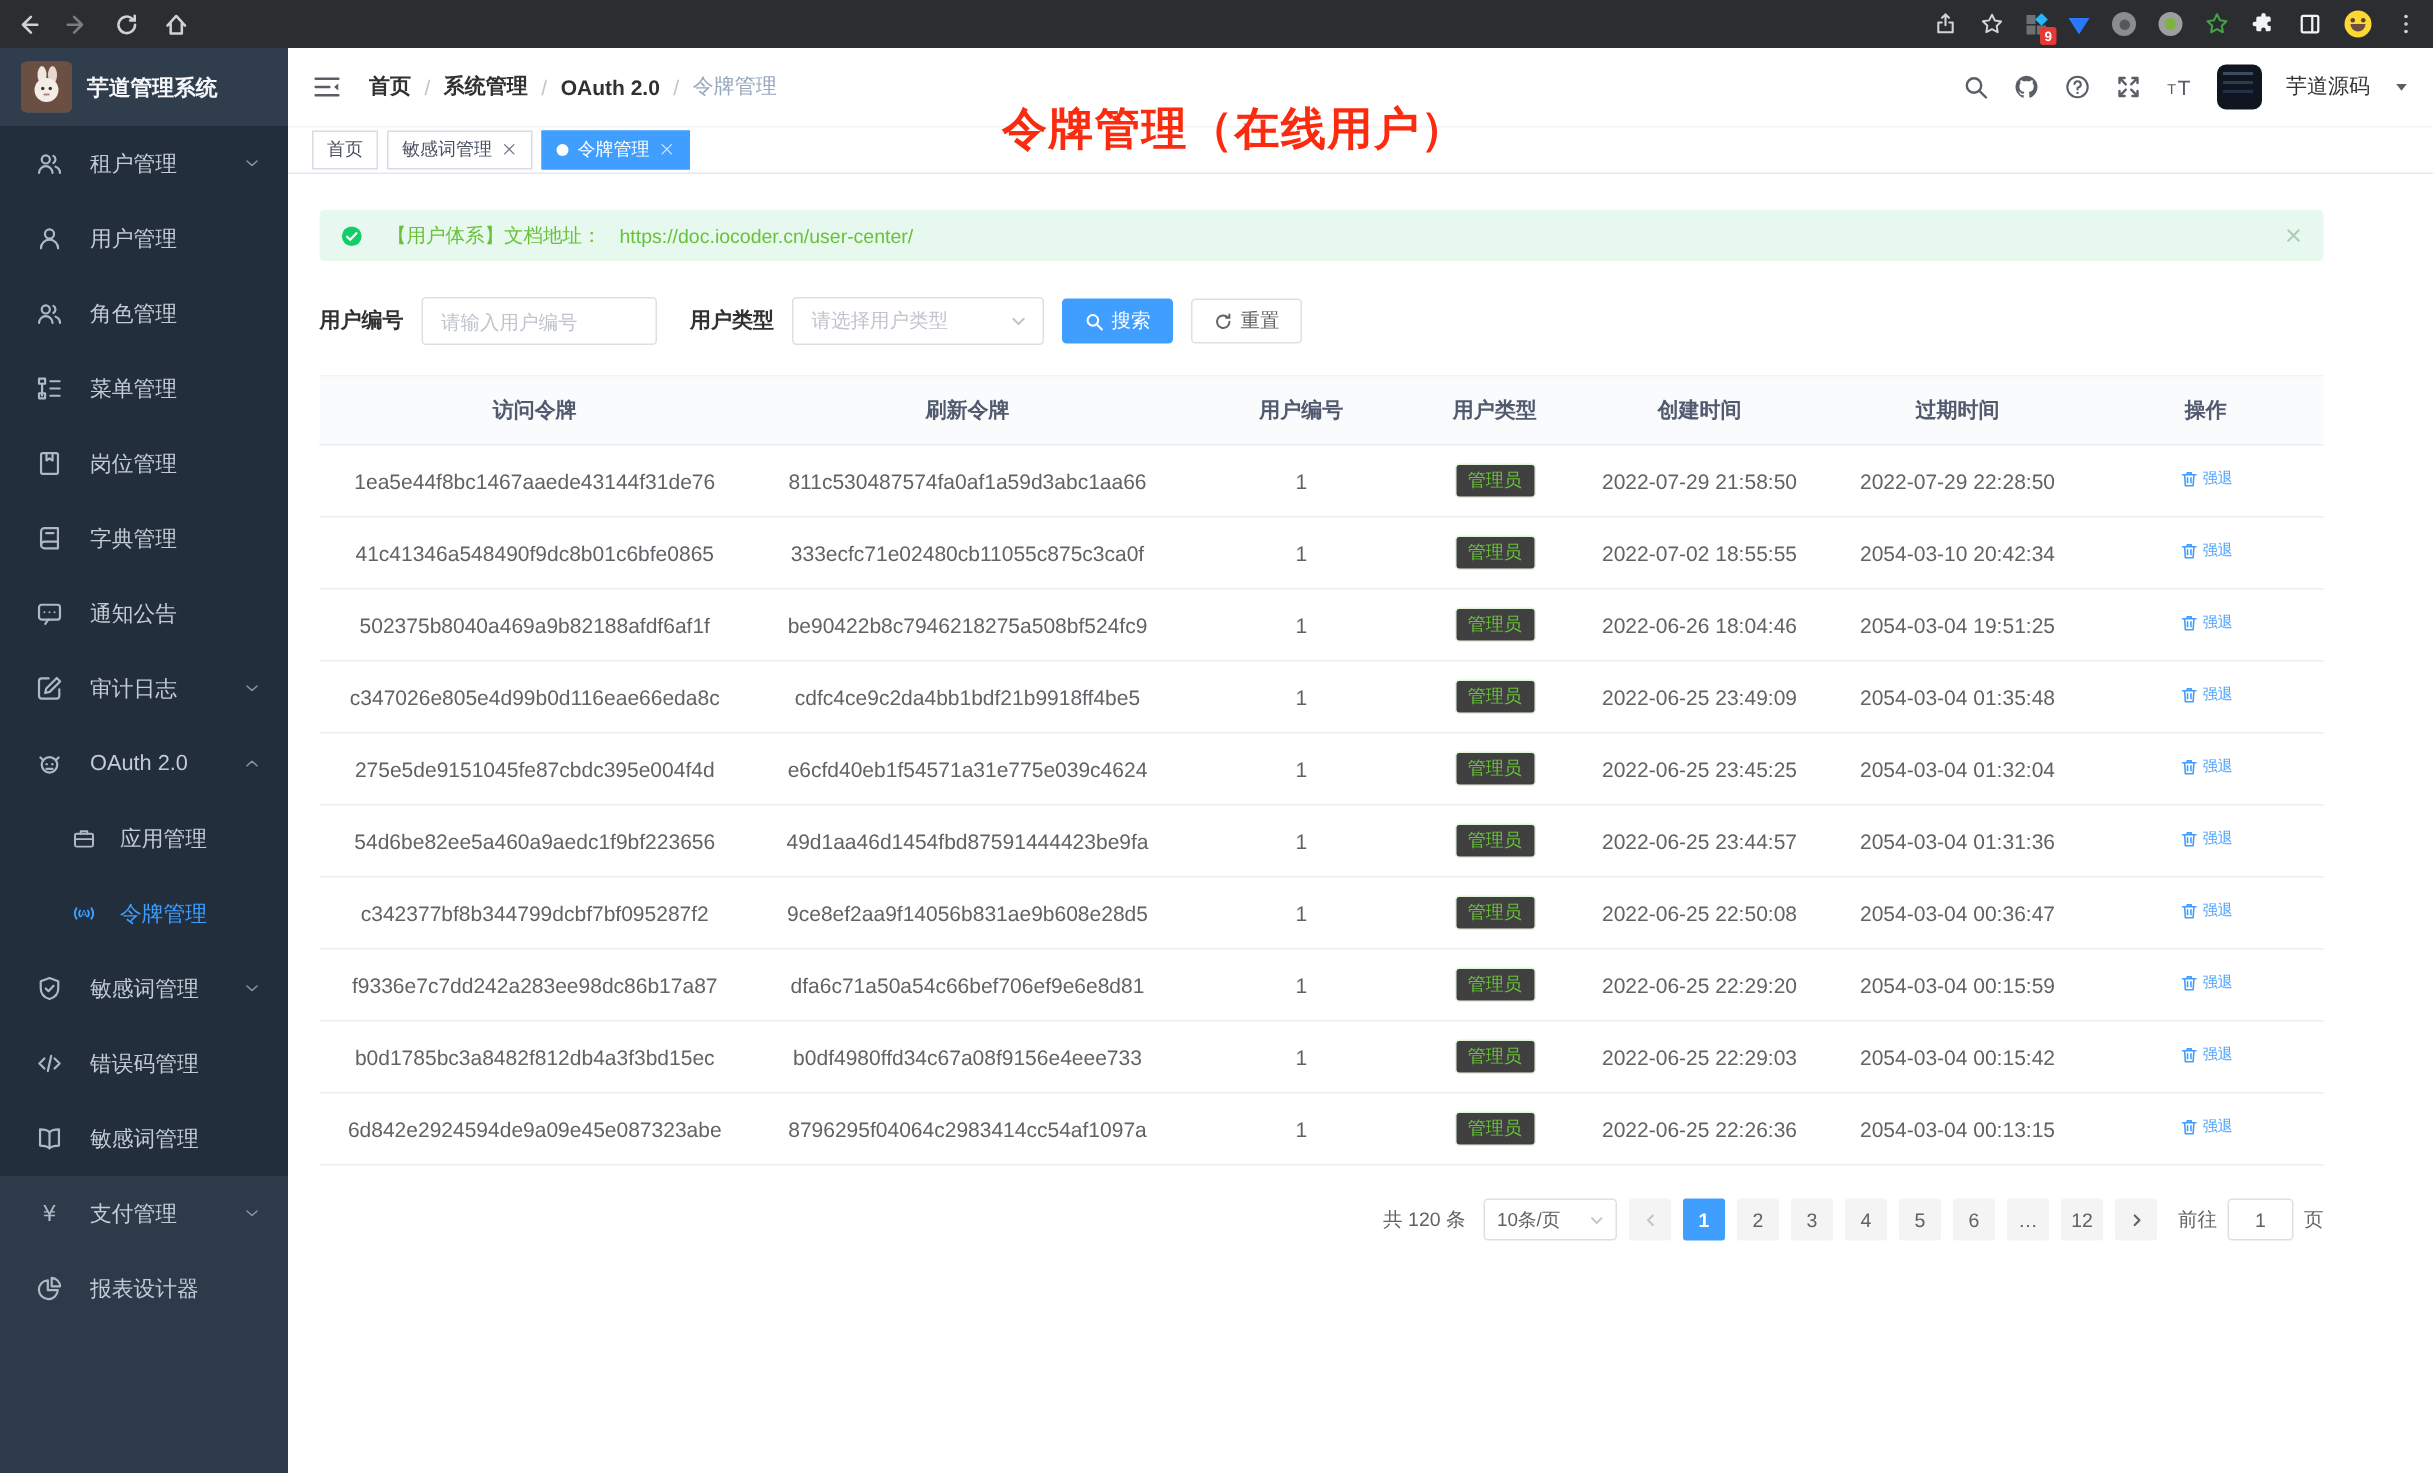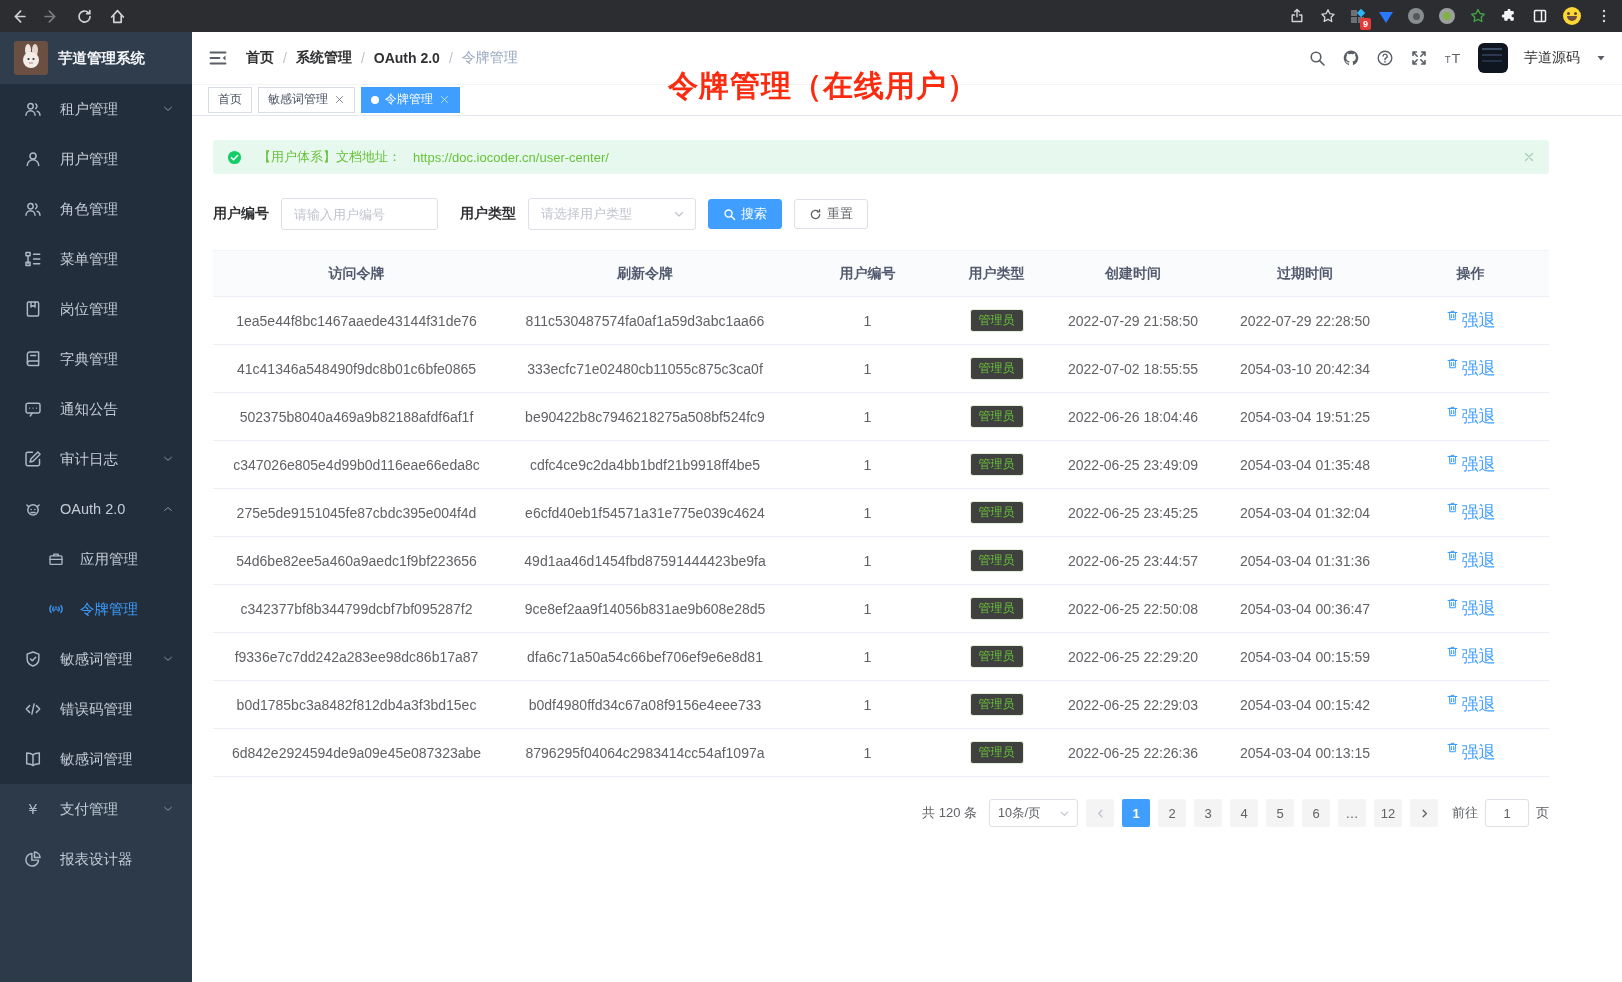--- a/index.html
+++ b/index.html
@@ -91,21 +91,21 @@
   .gap1 { width:22px; }
   .btn { height:30px; border-radius:3px; display:inline-flex; align-items:center; gap:5px; padding:0 14px; font-size:13px; cursor:pointer; border:1px solid #dcdfe6; background:#fff; color:#606266; }
   .btn svg { width:13px; height:13px; }
   .btn.primary { background:#409eff; border-color:#409eff; color:#fff; margin-right:12px; }
 
   
   table.grid { width:1336px; border-collapse:collapse; margin-top:20px; font-size:14px; color:#606266; }
   table.grid th { height:46px; background:#fafbfc; font-weight:bold; color:#515a6e; border-bottom:1px solid #ebeef5; border-top:1px solid #f2f3f5; text-align:center; }
   table.grid td { height:48px; border-bottom:1px solid #ebeef5; text-align:center; }
   .tag-admin { display:inline-block; background:#404040; border:1px solid #e1f3d8; color:#67c23a; font-size:12px; border-radius:3px; padding:2px 8px; }
-  .act-link { color:#409eff; display:inline-flex; align-items:flex-start; gap:3px; cursor:pointer; font-size:17px; }
+  .act-link { color:#409eff; display:inline-flex; align-items:flex-end; gap:3px; cursor:pointer; font-size:10px; }
   .act-link svg { width:13px; height:13px; }
 
   
   .pager { width:1336px; margin-top:22px; display:flex; align-items:center; justify-content:flex-end; gap:8px; font-size:13px; color:#606266; }
   .pg-total { margin-right:4px; }
   .pg-size { width:89px; height:28px; border:1px solid #dcdfe6; border-radius:3px; display:flex; align-items:center; padding:0 7px 0 8px; font-size:12.5px; color:#606266; cursor:pointer; }
   .pg-size .sel-arrow { margin-left:auto; color:#c0c4cc; } .pg-size .sel-arrow svg { width:11px; height:11px; }
   .pg-btn { min-width:28px; height:28px; background:#f4f4f5; border-radius:2px; display:flex; align-items:center; justify-content:center; color:#606266; font-size:13px; cursor:pointer; padding:0 4px; }
   .pg-btn.arrow { color:#c0c4cc; } .pg-btn.arrow svg { width:11px; height:11px; }
   .pg-btn.active { background:#409eff; color:#fff; font-weight:bold; }

